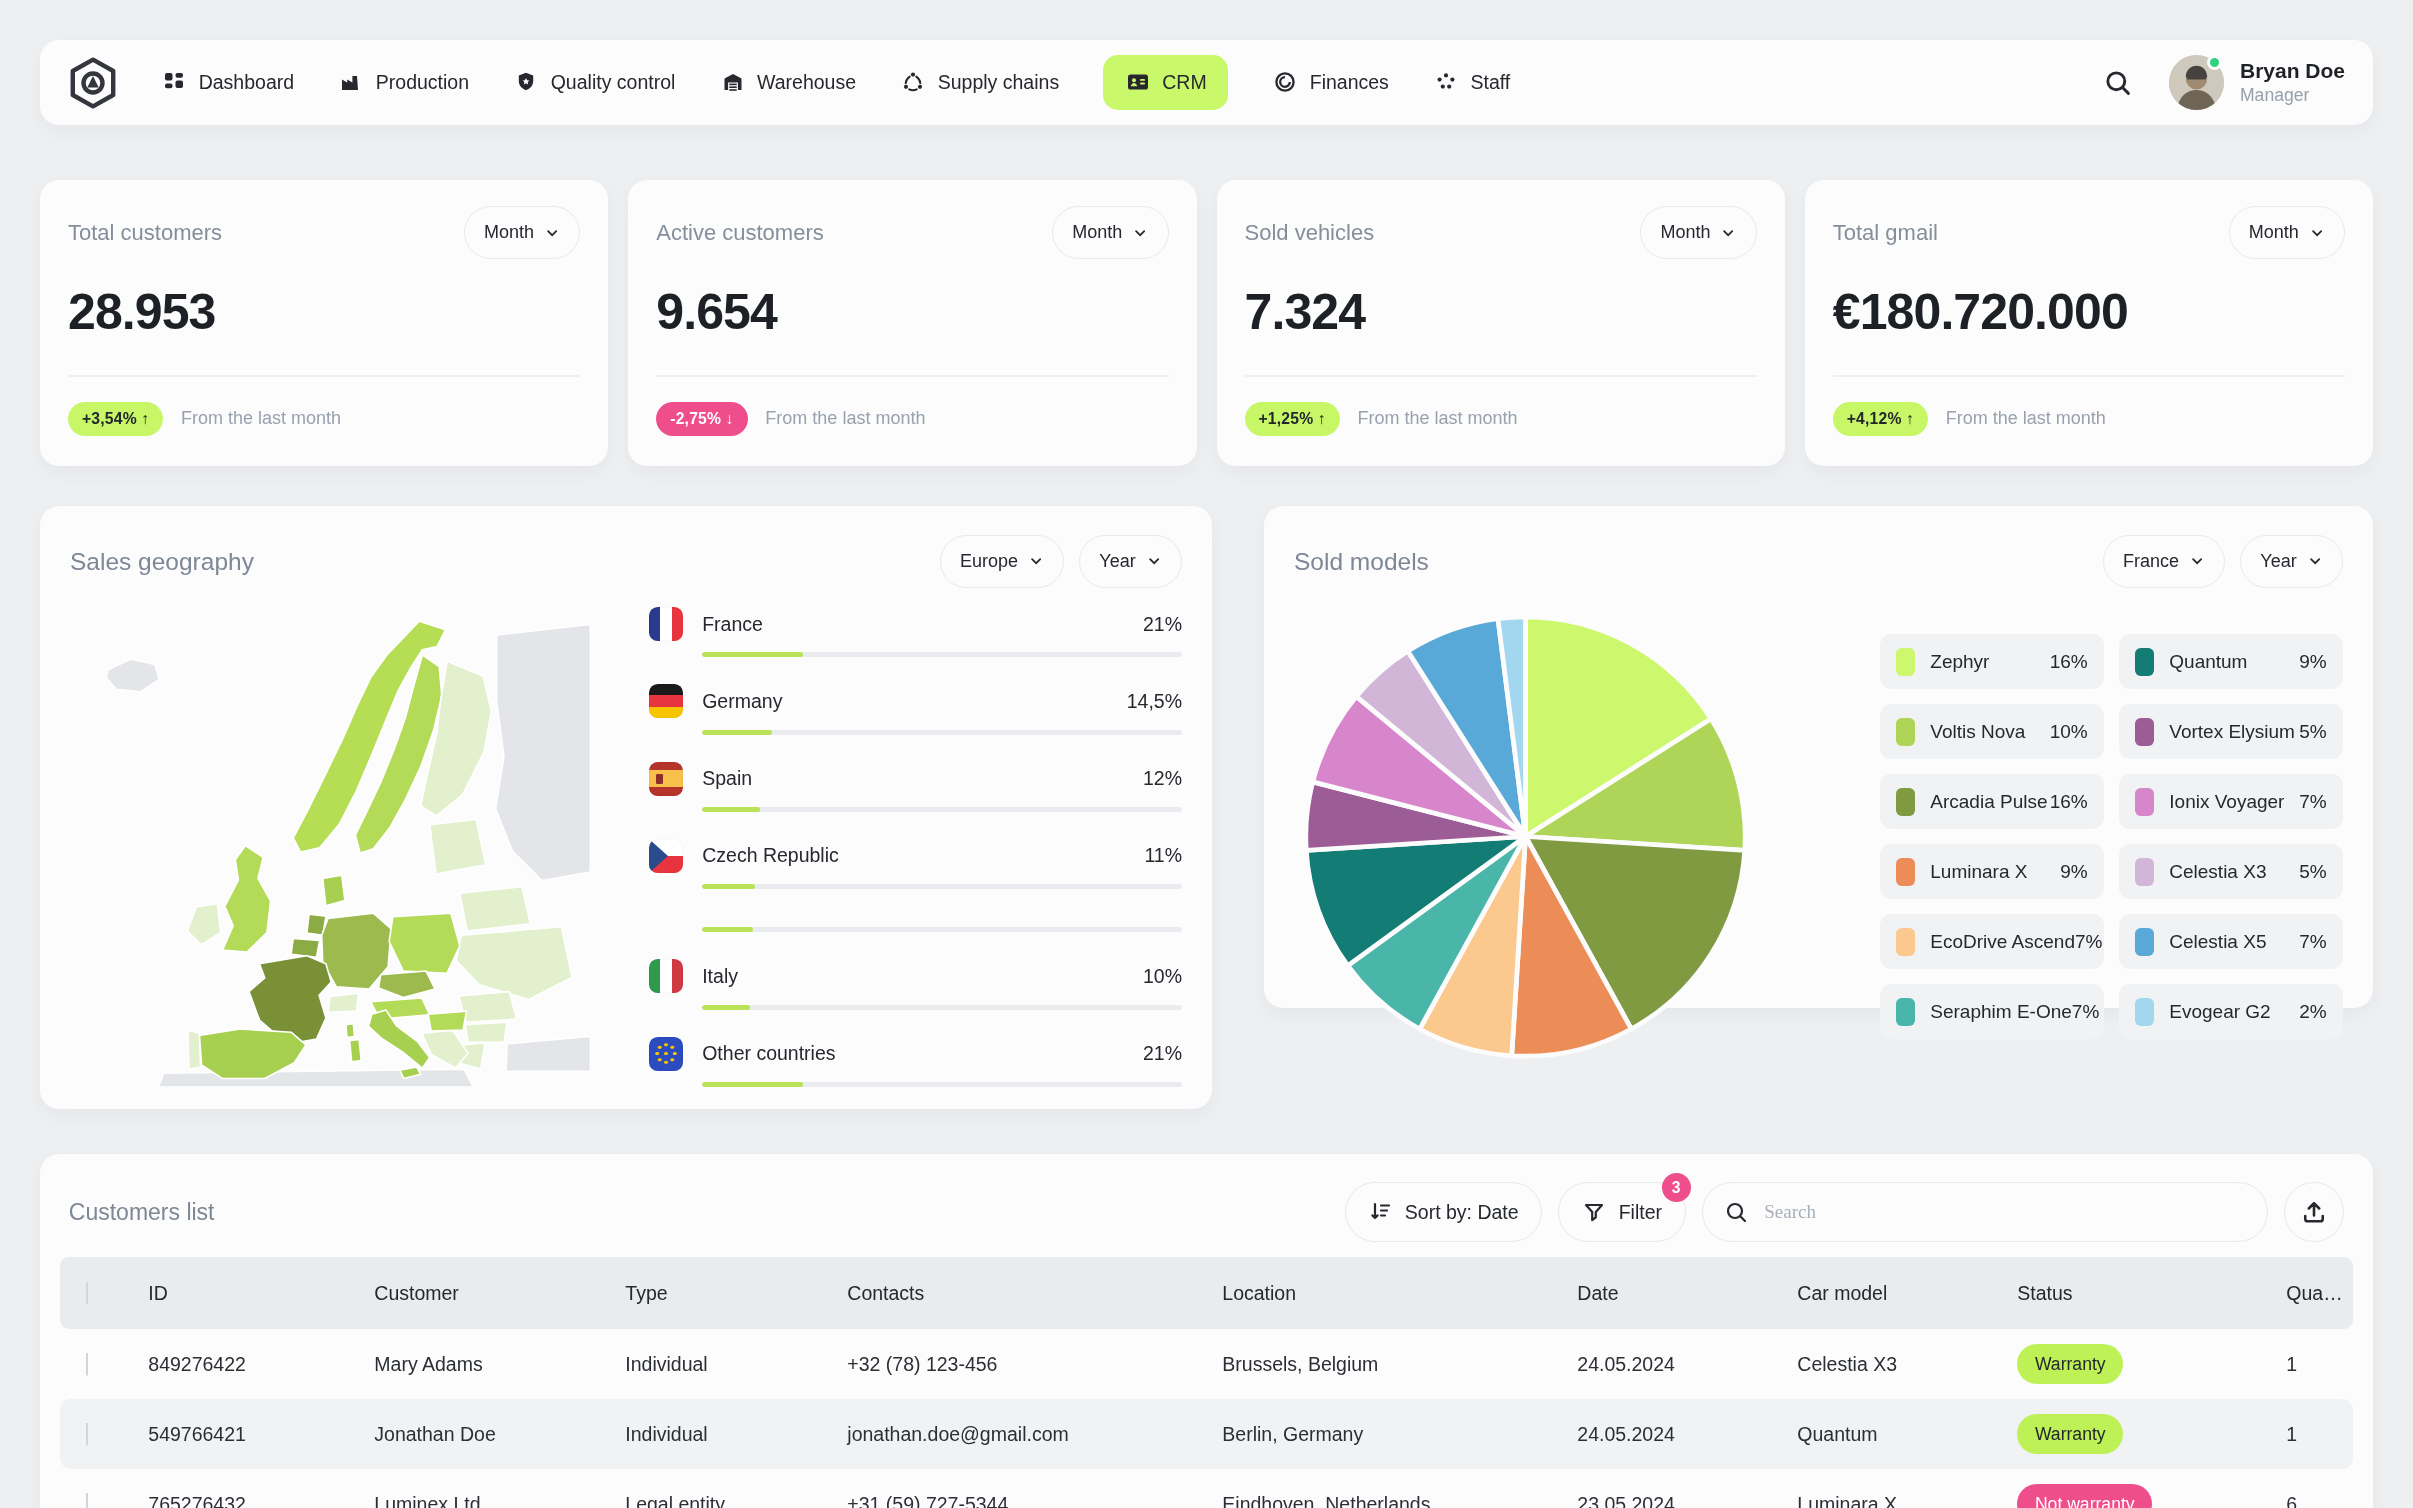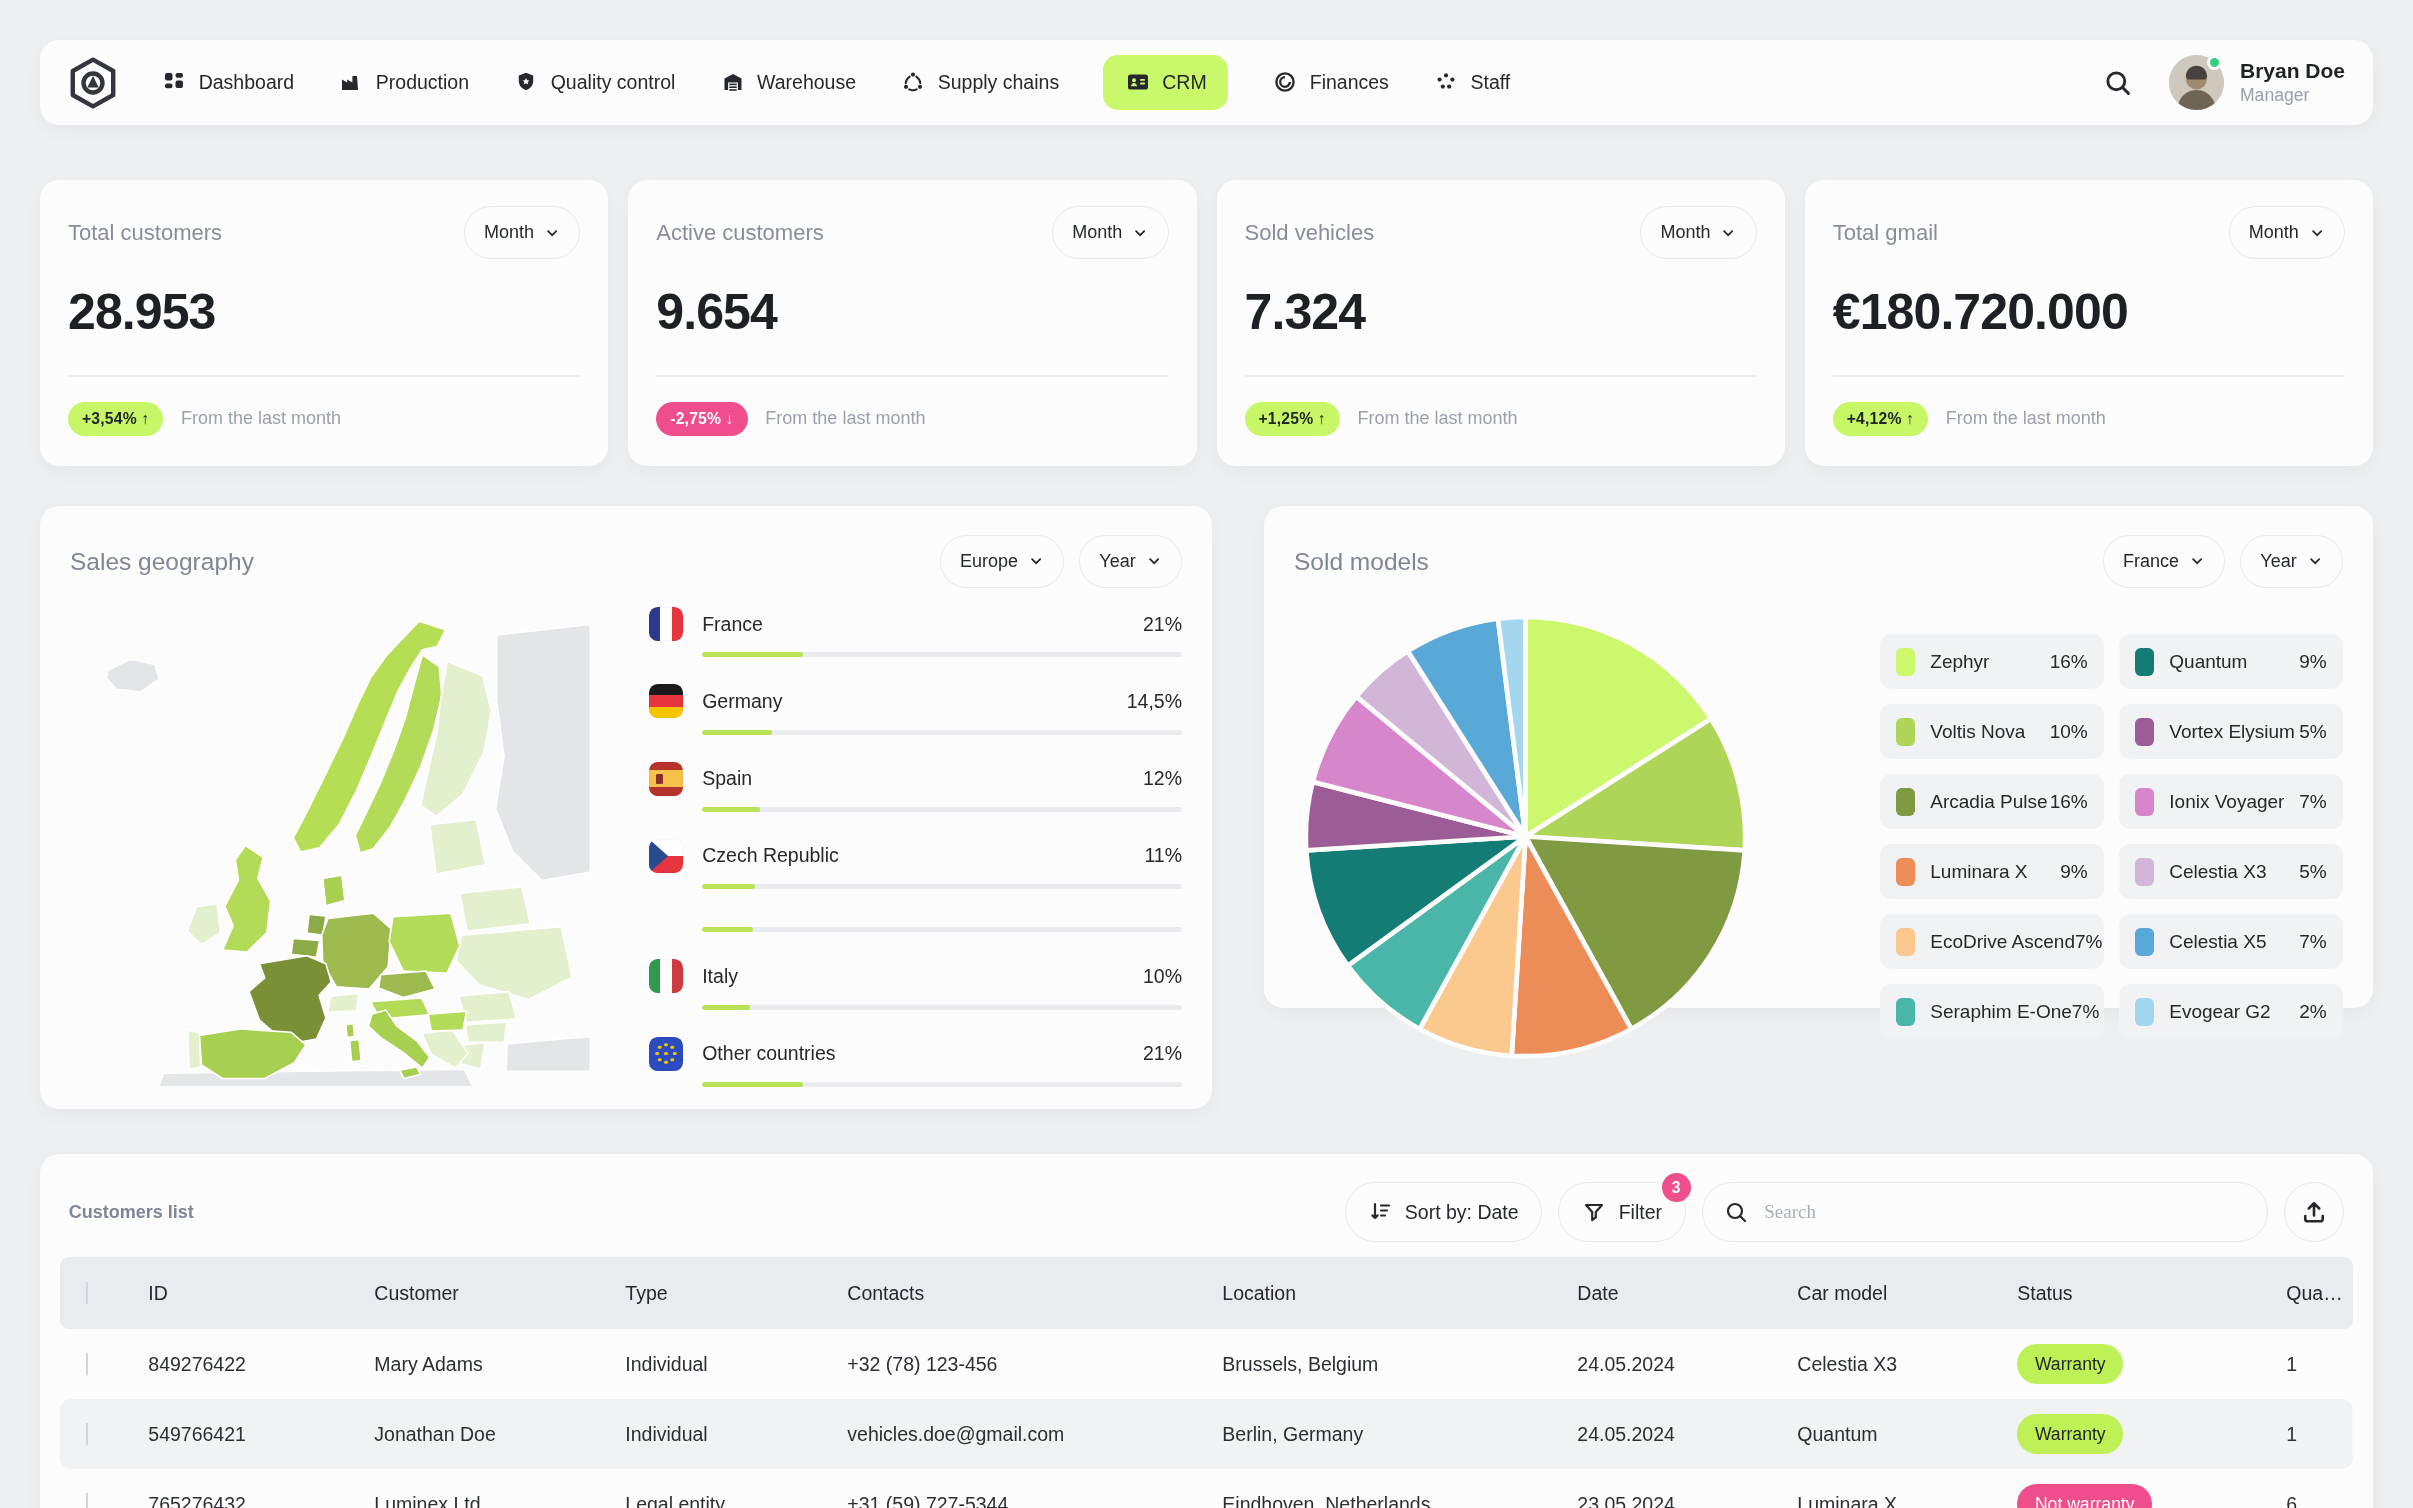--- a/index.html
+++ b/index.html
@@ -84,21 +84,21 @@
   .legend{margin-left:auto;display:flex;gap:15px}
   .legend-col{display:flex;flex-direction:column;gap:15px;width:224px}
   .legend-item{display:flex;align-items:center;background:#f0f2f4;border-radius:11.3px;height:55px;padding:0 16.3px;box-sizing:border-box}
   .swatch{width:19px;height:28px;border-radius:5.7px;flex:none}
   .legend-label{margin-left:15px;font-size:19px;color:#26282e;white-space:nowrap}
   .legend-pct{margin-left:auto;font-size:19px;color:#26282e}
 
   
   .customers-card{margin-top:45px;height:478px;padding:28px 20px 0;box-sizing:border-box}
   .cust-toolbar{display:flex;align-items:center;padding:0 8.8px}
-  .cust-title{font-size:18px;color:#7e8795;font-weight:700}
+  .cust-title{font-size:23px;color:#7e8795;font-weight:400}
   .toolbar-right{margin-left:auto;display:flex;align-items:center;gap:16.3px}
   .btn-pill{display:inline-flex;align-items:center;gap:12.6px;background:#fcfcfd;border:1.3px solid #e7e9ec;border-radius:628px;height:60px;padding:0 22.6px;font-size:19.5px;color:#25282e;cursor:pointer;box-sizing:border-box;white-space:nowrap}
   .filter-wrap{position:relative}
   .filter-badge{position:absolute;top:-8.8px;right:-5px;width:29px;height:29px;border-radius:50%;background:#ef4e8d;color:#fff;font-size:15.7px;font-weight:700;display:flex;align-items:center;justify-content:center}
   .search-box{display:flex;align-items:center;gap:14px;border:1.3px solid #e7e9ec;border-radius:628px;height:60px;width:566px;padding:0 21.4px;background:#fcfcfd;box-sizing:border-box}
   .search-box input{border:0;outline:0;background:transparent;font-size:19px;flex:1;color:#25282e;font-family:Liberation Serif, serif}
   .search-box input::placeholder{color:#a9afb9}
   .icon-btn{width:60px;height:60px;border-radius:50%;border:1.3px solid #e7e9ec;background:#fcfcfd;display:flex;align-items:center;justify-content:center;cursor:pointer;box-sizing:border-box}
 
   .table{margin-top:15px}
@@ -619,21 +619,21 @@
        <div class="cell">24.05.2024</div>
        <div class="cell">Celestia X3</div>
        <div class="cell"><span class="status-badge positive">Warranty</span></div>
        <div class="cell">1</div>
      </div>
           <div class="trow tbody-row alt">
        <div class="cell"><span class="cb"></span></div>
        <div class="cell">549766421</div>
        <div class="cell">Jonathan Doe</div>
        <div class="cell">Individual</div>
-       <div class="cell">vehicles.doe@gmail.com</div>
+       <div class="cell">jonathan.doe@gmail.com</div>
        <div class="cell">Berlin, Germany</div>
        <div class="cell">24.05.2024</div>
        <div class="cell">Quantum</div>
        <div class="cell"><span class="status-badge positive">Warranty</span></div>
        <div class="cell">1</div>
      </div>
           <div class="trow tbody-row">
        <div class="cell"><span class="cb"></span></div>
        <div class="cell">765276432</div>
        <div class="cell">Luminex Ltd.</div>

